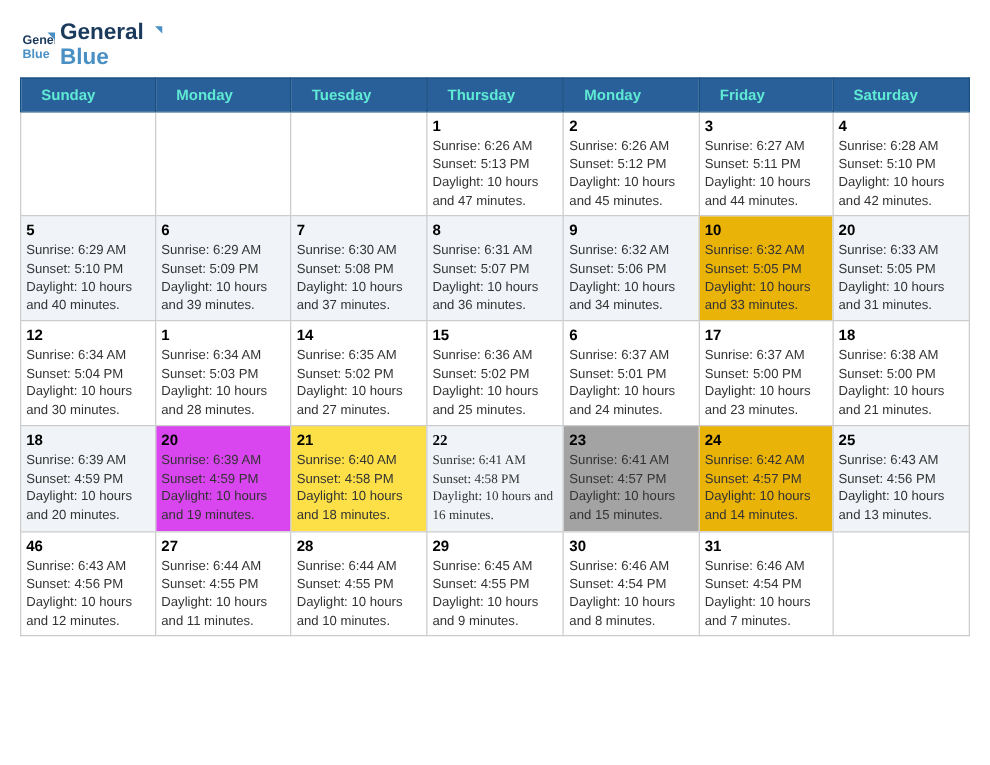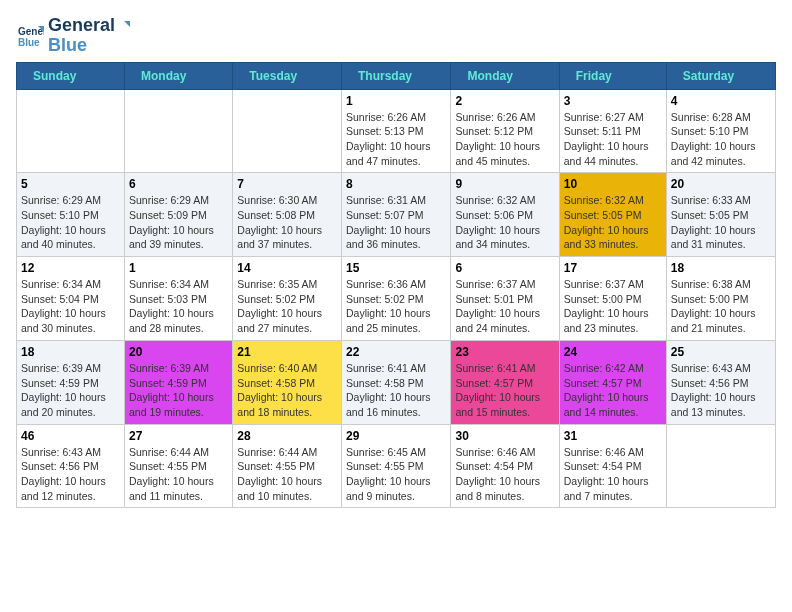--- a/index.html
+++ b/index.html
@@ -213,29 +213,29 @@
           <div class="day-info">Sunrise: 6:39 AM<br>Sunset: 4:59 PM<br>Daylight: 10 hours and 20 minutes.</div>
         </td>
         <td style="background: #d946ef;">
           <div class="day-number">20</div>
           <div class="day-info">Sunrise: 6:39 AM<br>Sunset: 4:59 PM<br>Daylight: 10 hours and 19 minutes.</div>
         </td>
         <td style="background: #fde047;">
           <div class="day-number">21</div>
           <div class="day-info">Sunrise: 6:40 AM<br>Sunset: 4:58 PM<br>Daylight: 10 hours and 18 minutes.</div>
         </td>
-        <td style="background: rgb(240, 244, 248);">
+        <td style="background: rgb(240, 244, 248); font-family: Liberation Serif, serif;">
           <div class="day-number">22</div>
           <div class="day-info">Sunrise: 6:41 AM<br>Sunset: 4:58 PM<br>Daylight: 10 hours and 16 minutes.</div>
         </td>
-        <td style="background: #ec4899;">
+        <td style="background: #a3a3a3;">
           <div class="day-number">23</div>
           <div class="day-info">Sunrise: 6:41 AM<br>Sunset: 4:57 PM<br>Daylight: 10 hours and 15 minutes.</div>
         </td>
-        <td style="background: #d946ef;">
+        <td style="background: #eab308;">
           <div class="day-number">24</div>
           <div class="day-info">Sunrise: 6:42 AM<br>Sunset: 4:57 PM<br>Daylight: 10 hours and 14 minutes.</div>
         </td>
         <td style="background: rgb(240, 244, 248); margin-top: 16px;">
           <div class="day-number">25</div>
           <div class="day-info">Sunrise: 6:43 AM<br>Sunset: 4:56 PM<br>Daylight: 10 hours and 13 minutes.</div>
         </td>
       </tr>
       <tr>
         <td>

